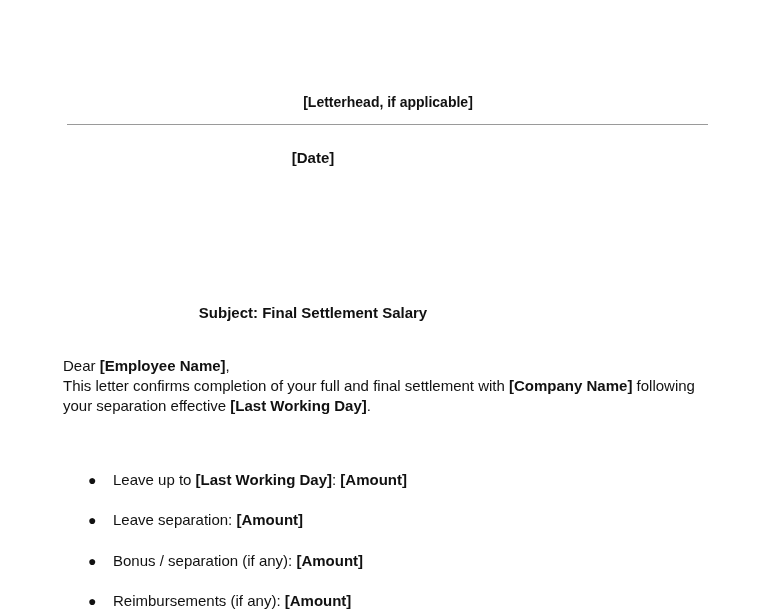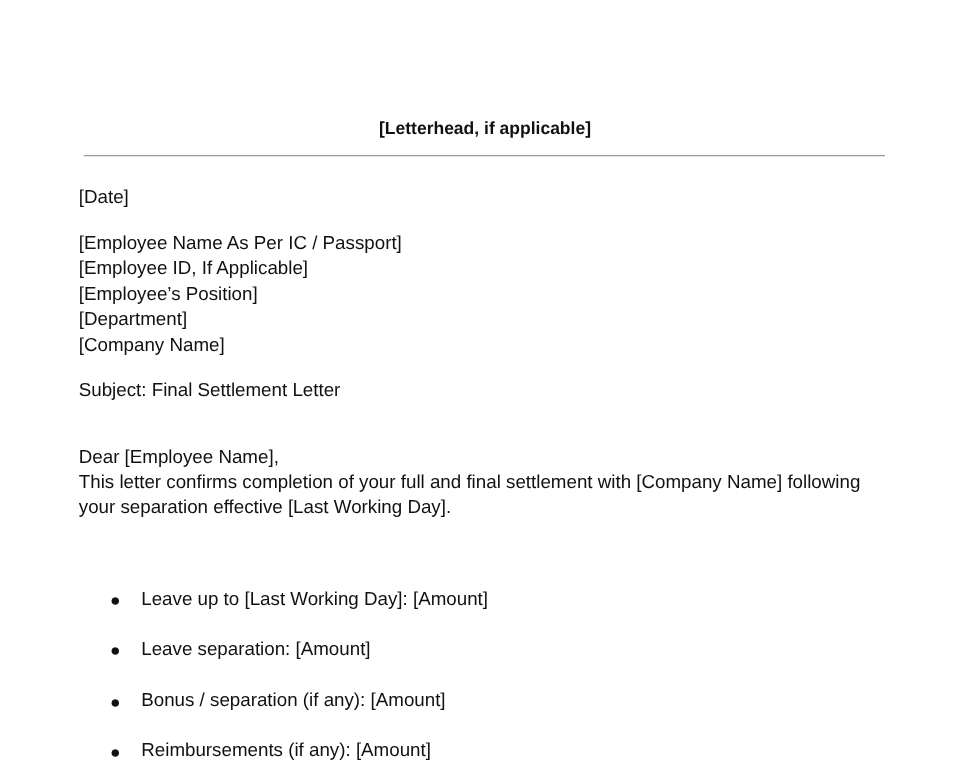--- a/index.html
+++ b/index.html
@@ -40,21 +40,21 @@
       top: 124px;
       height: 0;
       border-top: 1.5px solid #9a9a9a;
     }
     .block {
       position: absolute;
       left: 63px;
       right: 50px;
       line-height: 20.4px;
     }
-    .b { font-weight: normal; }
+    .b { font-weight: bold; text-align: center; }
     .line { display: block; white-space: nowrap; }
     .para { white-space: normal; }
     .bullet-item {
       position: absolute;
       left: 0;
       height: 20px;
       line-height: 20px;
       white-space: nowrap;
     }
     .bullet-dot {
@@ -70,29 +70,22 @@
 </head>
 <body>
 
 <div class="page">
 
   <div class="letterhead">[Letterhead, if applicable]</div>
   <div class="rule"></div>
 
   <div class="block b" style="top:148px;">[Date]</div>
 
-  <div class="block b" style="top:185px;">
-    <span class="line">[Employee Name As Per IC / Passport]</span>
-    <span class="line">[Employee ID, If Applicable]</span>
-    <span class="line">[Employee’s Position]</span>
-    <span class="line">[Department]</span>
-    <span class="line">[Company Name]</span>
-  </div>
 
-  <div class="block b" style="top:303px;">Subject: Final Settlement Letter</div>
+  <div class="block b" style="top:303px;">Subject: Final Settlement Salary</div>
 
   <div class="block" style="top:340px;margin-top:16px;">
     <span>Dear </span><span class="b">[Employee Name]</span><span>,</span>
   </div>
 
   <div class="block para" style="top:376px; width:650px;">
     <span>This letter confirms completion of your full and final settlement with </span><span class="b">[Company Name]</span><span> following your separation effective </span><span class="b">[Last Working Day]</span><span>.</span>
   </div>
 
 

